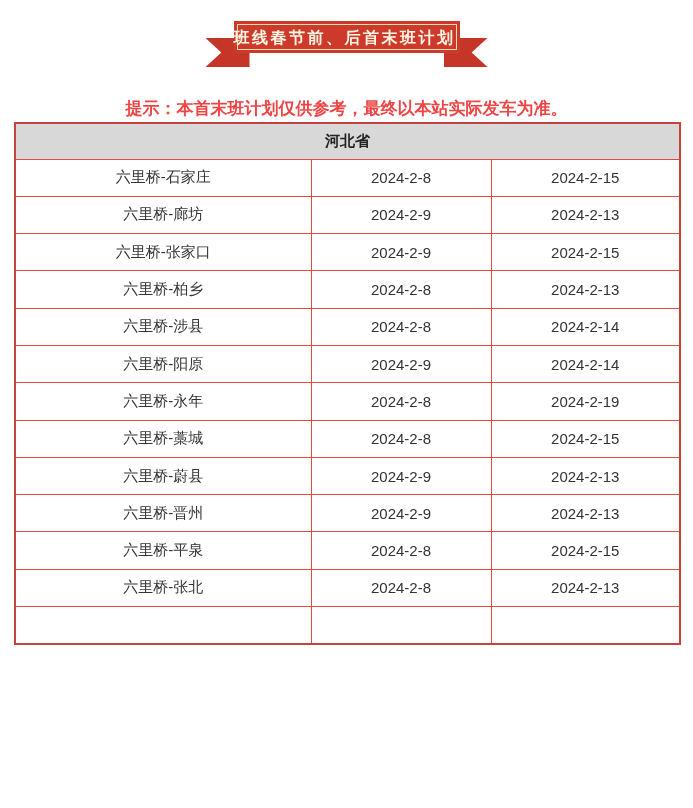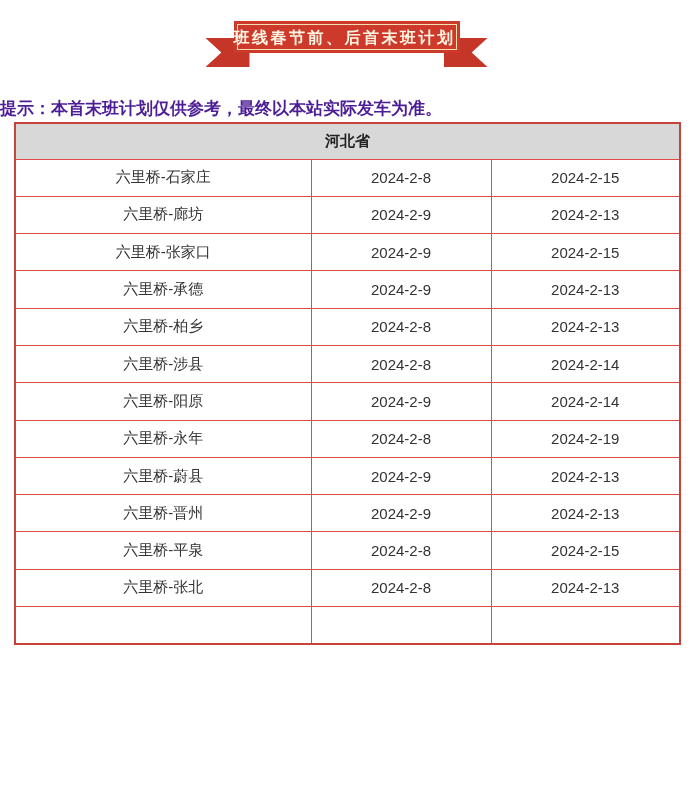--- a/index.html
+++ b/index.html
@@ -20,21 +20,21 @@
     background:#cd3a2b; color:#fdf6e3;
     font-size:16px; font-weight:bold; letter-spacing:2.5px;
     text-align:left; line-height:33px;
     outline:1px solid #f2dfae; outline-offset:-4px;
     white-space:nowrap;
   }
 
   
   .notice {
     position:absolute; top:97px; left:0; width:100%;
-    text-align:left; color:#4c1d95; font-weight:bold; font-size:17px;
+    text-align:center; color:#ef4444; font-weight:bold; font-size:17px;
   }
 
   
   .table-wrap { position:absolute; top:122px; left:14px; }
   table {
     border-collapse:collapse; width:665px; table-layout:fixed;
     border:2px solid #c8423c;
   }
   th, td {
     border:1.5px solid #e04a43;
@@ -79,43 +79,43 @@
           <td>六里桥-廊坊</td>
           <td>2024-2-9</td>
           <td>2024-2-13</td>
         </tr>
         <tr>
           <td>六里桥-张家口</td>
           <td>2024-2-9</td>
           <td>2024-2-15</td>
         </tr>
         <tr>
-          <td>六里桥-承德</td>
-          <td>2024-2-9</td>
-          <td>2024-2-13</td>
-        </tr>
-        <tr>
           <td>六里桥-柏乡</td>
           <td>2024-2-8</td>
           <td>2024-2-13</td>
         </tr>
         <tr>
           <td>六里桥-涉县</td>
           <td>2024-2-8</td>
           <td>2024-2-14</td>
         </tr>
         <tr>
           <td>六里桥-阳原</td>
           <td>2024-2-9</td>
           <td>2024-2-14</td>
         </tr>
         <tr>
           <td>六里桥-永年</td>
           <td>2024-2-8</td>
           <td>2024-2-19</td>
+        </tr>
+        <tr>
+          <td>六里桥-藁城</td>
+          <td>2024-2-8</td>
+          <td>2024-2-15</td>
         </tr>
         <tr>
           <td>六里桥-蔚县</td>
           <td>2024-2-9</td>
           <td>2024-2-13</td>
         </tr>
         <tr>
           <td>六里桥-晋州</td>
           <td>2024-2-9</td>
           <td>2024-2-13</td>

